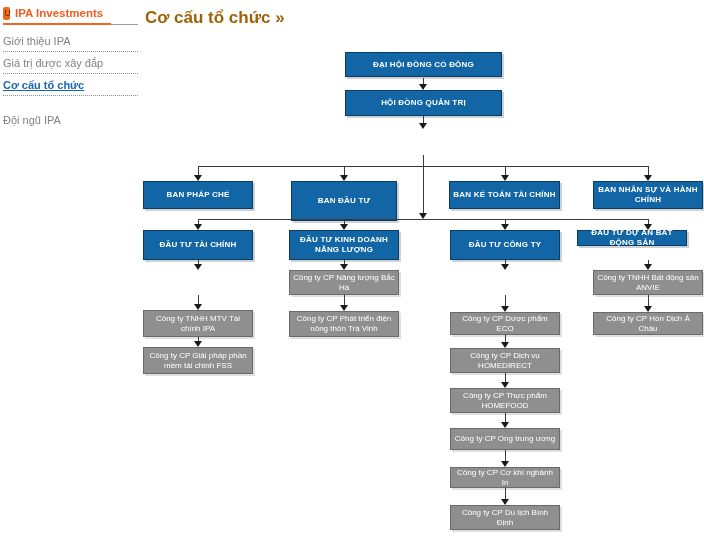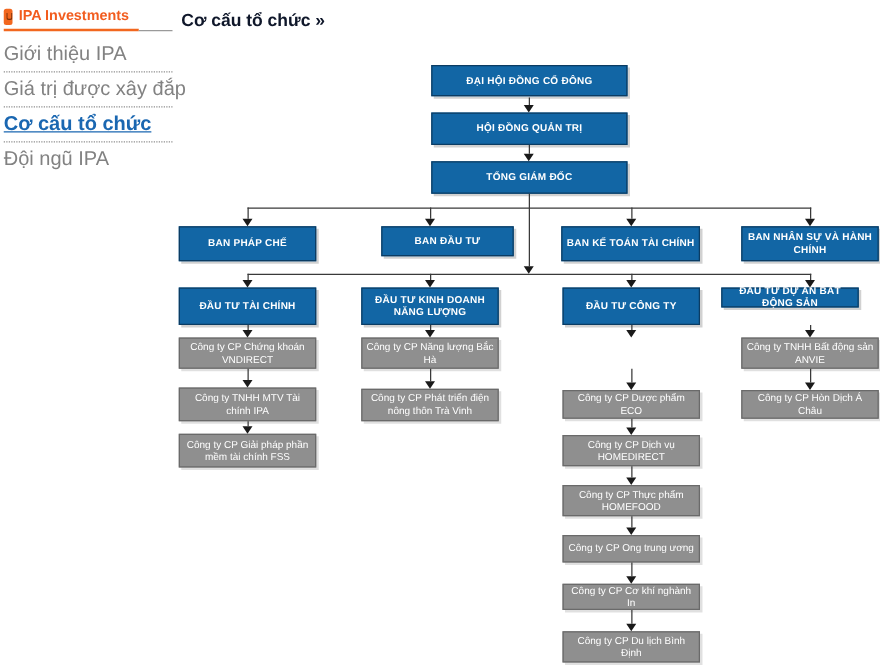--- a/index.html
+++ b/index.html
@@ -11,28 +11,28 @@
   .sidebar{position:absolute;left:3px;top:5px;width:135px;}
   .brand-row{display:flex;align-items:center;gap:5px;height:16px;cursor:pointer;}
   .brand-icon{width:7px;height:13px;background:#f2671f;border-radius:2px;position:relative;flex:0 0 auto;}
   .brand-icon::after{content:"";position:absolute;left:2px;top:3px;width:3px;height:5px;border:1px solid #7a2f08;border-top:none;border-radius:0 0 2px 2px;}
   .brand-text{color:#f25c1e;font-size:11.5px;font-weight:bold;white-space:nowrap;}
   .brand-underline{position:relative;height:3px;margin-top:2px;}
   .brand-underline .seg-orange{position:absolute;left:0;top:0;width:108px;height:2px;background:#f2671f;}
   .brand-underline .seg-gray{position:absolute;left:108px;top:1px;right:0;height:1px;background:#9a9a9a;}
   .nav{list-style:none;margin:4px 0 0 0;padding:0;}
   .nav li{
-    font-size:16px;color:#828282;padding:5px 0 4px 0;cursor:pointer;
+    font-size:11px;color:#828282;padding:5px 0 4px 0;cursor:pointer;
     border-bottom:1px dotted #8f8f8f;white-space:nowrap;
   }
-  .nav li:last-child{border-bottom:none;}
+  .nav li:last-child{border-bottom:none;margin-top:13px;}
   .nav li.active{color:#1a67b1;font-weight:bold;text-decoration:underline;}
   
   .page-header{
-    position:absolute;left:145px;top:8px;color:#0f172a;font-size:14px;font-weight:bold;
+    position:absolute;left:145px;top:8px;color:#a16207;font-size:17px;font-weight:bold;
     cursor:pointer;white-space:nowrap;
   }
   
   .node{
     position:absolute;box-sizing:border-box;display:flex;align-items:center;justify-content:center;
     text-align:center;color:#fff;line-height:1.25;padding:1px 3px;
   }
   .node.blue{
     background:#1266a5;border:1px solid #0b3c63;font-weight:bold;font-size:8px;
     box-shadow:2px 2px 0 rgba(0,0,0,0.18);letter-spacing:.2px;
@@ -68,33 +68,31 @@
       <li>Giá trị được xây đắp</li>
       <li class="active">Cơ cấu tổ chức</li>
       <li>Đội ngũ IPA</li>
     </ul>
   </div>
 
   <div class="page-header">Cơ cấu tổ chức »</div>
 
   <div class="node blue" style="left:345px;top:52px;width:157px;height:25px">ĐẠI HỘI ĐỒNG CỔ ĐÔNG</div>
   <div class="node blue" style="left:345px;top:90px;width:157px;height:26px">HỘI ĐỒNG QUẢN TRỊ</div>
-  <div class="node blue" style="left:345px;top:129px;width:157px;height:26px">TỔNG GIÁM ĐỐC</div>
 
   <div class="node blue" style="left:143px;top:181px;width:110px;height:28px">BAN PHÁP CHẾ</div>
-  <div class="node blue" style="left:305px;top:181px;width:106px;height:24px">BAN ĐẦU TƯ</div>
+  <div class="node blue" style="left:291px;top:181px;width:106px;height:40px">BAN ĐẦU TƯ</div>
   <div class="node blue" style="left:449px;top:181px;width:111px;height:28px">BAN KẾ TOÁN TÀI CHÍNH</div>
   <div class="node blue" style="left:593px;top:181px;width:110px;height:28px">BAN NHÂN SỰ VÀ HÀNH CHÍNH</div>
 
   <div class="node blue" style="left:143px;top:230px;width:110px;height:30px">ĐẦU TƯ TÀI CHÍNH</div>
   <div class="node blue" style="left:289px;top:230px;width:110px;height:30px">ĐẦU TƯ KINH DOANH NĂNG LƯỢNG</div>
   <div class="node blue" style="left:450px;top:230px;width:110px;height:30px">ĐẦU TƯ CÔNG TY</div>
   <div class="node blue" style="left:577px;top:230px;width:110px;height:16px">ĐẦU TƯ DỰ ÁN BẤT ĐỘNG SẢN</div>
 
-  <div class="node gray" style="left:143px;top:270px;width:110px;height:25px">Công ty CP Chứng khoán VNDIRECT</div>
   <div class="node gray" style="left:143px;top:310px;width:110px;height:27px">Công ty TNHH MTV Tài chính IPA</div>
   <div class="node gray" style="left:143px;top:347px;width:110px;height:27px">Công ty CP Giải pháp phần mềm tài chính FSS</div>
 
   <div class="node gray" style="left:289px;top:270px;width:110px;height:25px">Công ty CP Năng lượng Bắc Hà</div>
   <div class="node gray" style="left:289px;top:311px;width:110px;height:26px">Công ty CP Phát triển điện nông thôn Trà Vinh</div>
 
   <div class="node gray" style="left:450px;top:312px;width:110px;height:23px">Công ty CP Dược phẩm ECO</div>
   <div class="node gray" style="left:450px;top:348px;width:110px;height:25px">Công ty CP Dịch vụ HOMEDIRECT</div>
   <div class="node gray" style="left:450px;top:388px;width:110px;height:25px">Công ty CP Thực phẩm HOMEFOOD</div>
   <div class="node gray" style="left:450px;top:428px;width:110px;height:22px">Công ty CP Ong trung ương</div>

